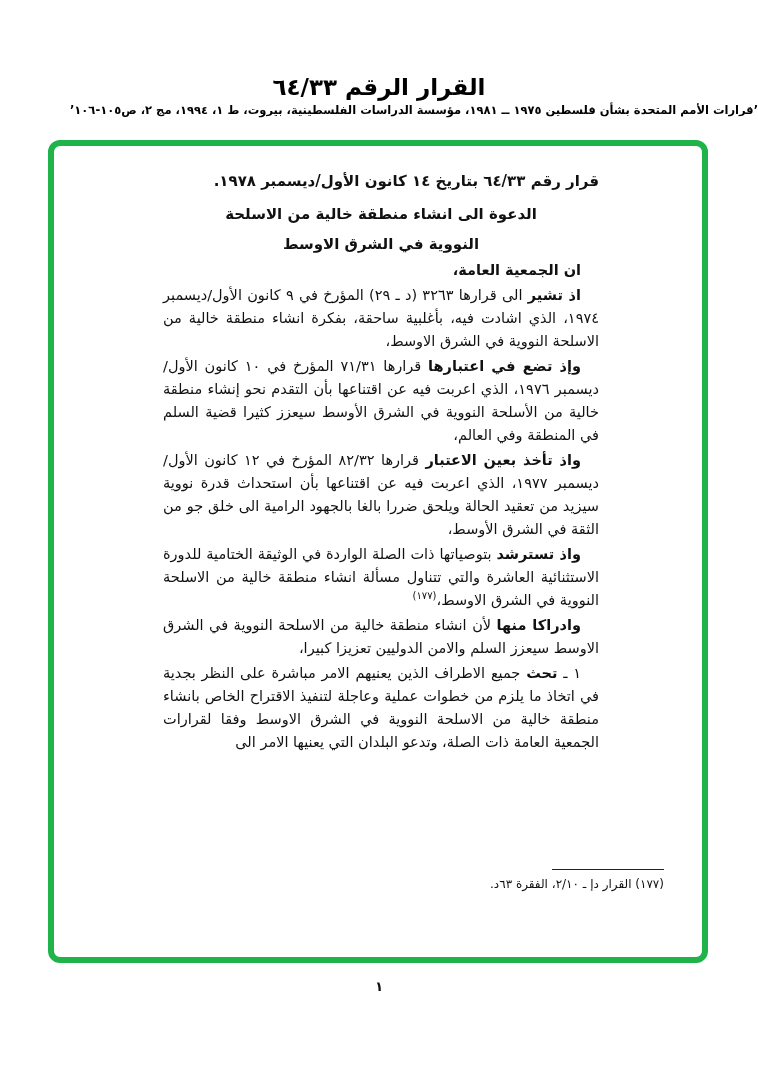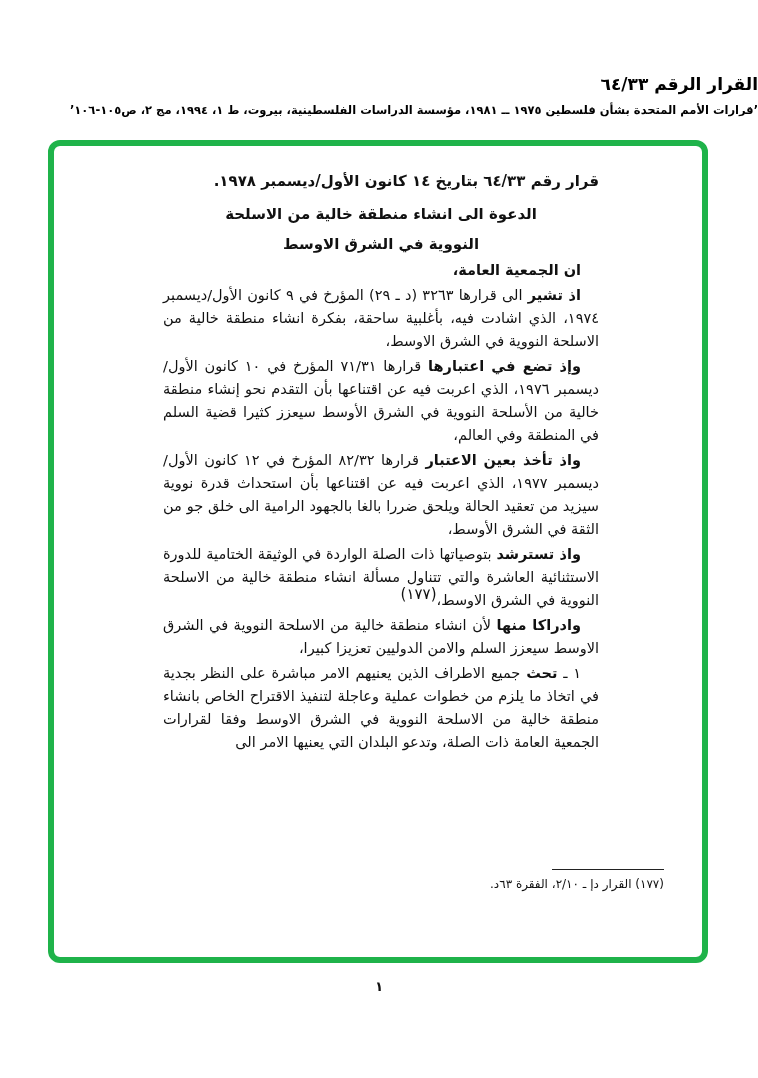--- a/index.html
+++ b/index.html
@@ -12,21 +12,22 @@
     background: #ffffff;
     font-family: "DejaVu Sans", sans-serif;
     color: #111111;
     direction: rtl;
     overflow: hidden;
   }
   .doc-title {
     position: absolute;
     top: 74px; left: 0;
     width: 100%;
-    font-size: 17px;
+    text-align: center;
+    font-size: 23px;
     font-weight: bold;
     color: #000;
   }
   .source-line {
     position: absolute;
     top: 103px; left: 0;
     width: 100%;
     text-align: right;
     font-size: 11.5px;
     font-weight: bold;
@@ -62,21 +63,21 @@
     line-height: 30px;
     font-size: 15px;
   }
   .heading-center.last { }
   .content p {
     margin: 0 0 2px 0;
     text-indent: 18px;
   }
   .content p .lead { font-weight: bold; }
   .content p sup {
-    font-size: 15px;
+    font-size: 10px;
     line-height: 0;
     margin-top: 44px;
   }
   .footnote-block {
     position: absolute;
     left: 436px; top: 869px;
     width: 228px;
     direction: rtl;
     font-size: 12px;
     line-height: 19px;

